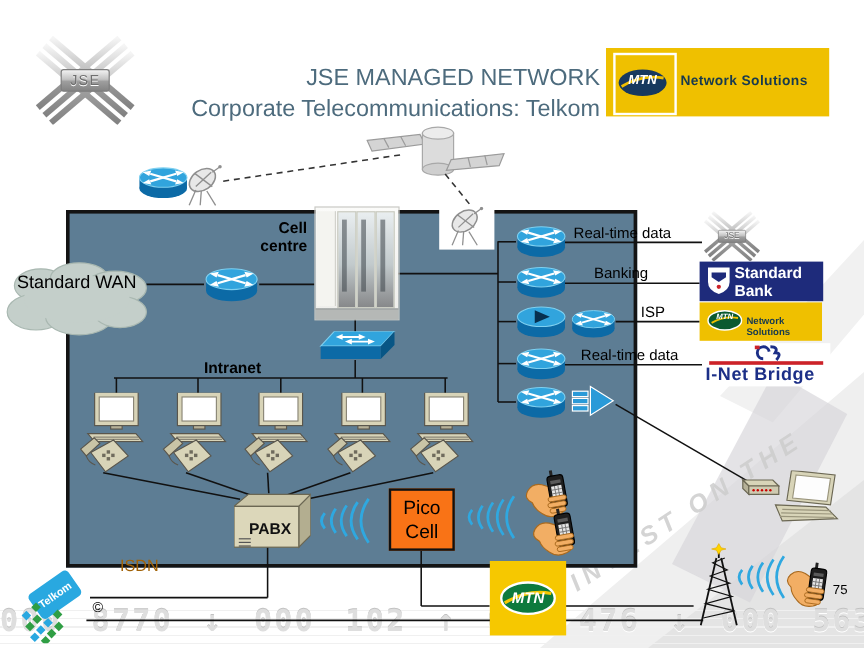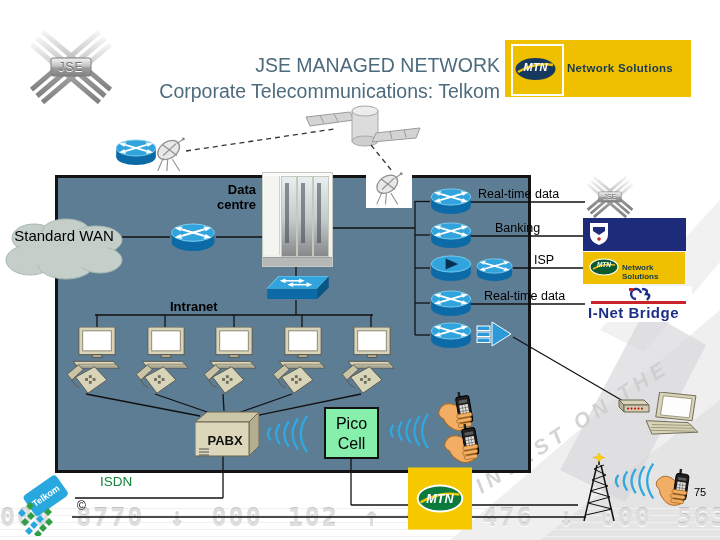--- a/index.html
+++ b/index.html
@@ -22,21 +22,21 @@
           font-family:"DejaVu Sans Mono","DejaVu Sans",monospace;font-weight:bold;font-size:25px;
           color:#dedede;text-shadow:0 1px 0 #fff,0 -1px 0 #c2c2c2;letter-spacing:2px;word-spacing:8px;
           background:repeating-linear-gradient(0deg,#f0f0f0 0 1px,rgba(0,0,0,0) 1px 7px)}
   #invest{left:455px;top:400px;width:280px;transform:rotate(-33deg);transform-origin:center;
           color:#cdcdcd;font-weight:bold;font-style:italic;font-size:21px;letter-spacing:5px;opacity:.85}
   .rack{left:262px;top:172px;width:69px;height:93px;background:linear-gradient(#fbfbf9,#ededea);border:1px solid #c9c9c4}
   .rack .door{position:absolute;left:1px;top:3px;width:15px;height:79px;background:#f4f4f0;border-right:1px solid #d2d2cc}
   .rack .g{position:absolute;top:3px;height:79px;width:14px;border:1px solid #c6c8bd;background:linear-gradient(180deg,#e9eef0 0%,#c2cacc 55%,#87888a 100%)}
   .rack .g i{position:absolute;display:block;left:3px;top:6px;width:4px;height:60px;background:#3c4448;opacity:.55}
   .rack .base{position:absolute;left:0;bottom:0;width:100%;height:8px;background:#b5b8b6;border-top:1px solid #9aa0a0}
-  #picocell{left:324px;top:407px;width:55px;height:52px;background:#86efac;border:2px solid #111;
+  #picocell{left:324px;top:407px;width:55px;height:52px;background:#f97316;border:2px solid #111;
             font-size:16px;line-height:20px;text-align:center;padding-top:5px;box-sizing:border-box;color:#000}
   #sb{left:583px;top:218px;width:103px;height:33px;background:#1e2b7b}
   #sbtext{left:612px;top:220px;width:70px;color:#fff;font-weight:bold;font-size:13px;line-height:15px}
   #mtnns{left:583px;top:252px;width:102px;height:32px;background:#efc000}
   #mtnnslabel{left:622px;top:263px;width:62px;font-weight:bold;font-size:8px;color:#173a4e}
   #inet{left:585px;top:286px;width:107px;height:36px;background:#fff}
   #inetline{left:591px;top:301px;width:95px;height:3px;background:#cc2229}
   #inettext{left:588px;top:304px;width:100px;text-align:left;font-weight:bold;font-size:15px;color:#1c2f87;letter-spacing:.5px}
   .jse-txt{color:#6f6f6f;font-weight:normal;text-shadow:0 1px 0 #fff;text-align:center}
 </style>
@@ -240,21 +240,21 @@
         <i></i>
       </div>
     <div class="g" style="left:34px">
         <i></i>
       </div>
     <div class="g" style="left:50px">
         <i></i>
       </div>
     <div class="base"></div>
   </div>
-  <div class="abs lbl bold rt" style="left:194px;top:182px;width:62px">Data centre</div>
+  <div class="abs lbl bold rt" style="left:194px;top:182px;width:62px">Cell centre</div>
 
   <svg class="abs" style="left:0;top:216px;width:130px;height:66px" viewBox="0 0 130 66">
     <g fill="#c4cfca" stroke="#a9b8b1">
       <ellipse cx="34" cy="22" rx="22" ry="14"></ellipse>
         <ellipse cx="66" cy="16" rx="24" ry="13"></ellipse>
       <ellipse cx="96" cy="24" rx="26" ry="14"></ellipse>
         <ellipse cx="30" cy="44" rx="24" ry="15"></ellipse>
       <ellipse cx="66" cy="48" rx="28" ry="15"></ellipse>
         <ellipse cx="100" cy="44" rx="22" ry="13"></ellipse>
       <ellipse cx="64" cy="33" rx="44" ry="20" stroke="none"></ellipse>
@@ -378,20 +378,21 @@
       <use href="#sym-jsex"></use>
     </svg>
   <div class="abs jse-txt" style="left:598px;top:192px;width:24px;height:10px;font-size:7px;line-height:10px">JSE</div>
 
   <div class="abs" id="sb"></div>
   <svg class="abs" style="left:588px;top:222px;width:22px;height:25px" viewBox="0 0 22 25">
     <path d="M2,1 h18 v12 q0,7 -9,10 q-9,-3 -9,-10 z" fill="#fff"></path>
     <path d="M5,5 h12 v4 l-6,4 -6,-4 z" fill="#1e2b7b"></path>
     <circle cx="11" cy="17" r="1.8" fill="#cc2229"></circle>
   </svg>
+  <div class="abs" id="sbtext">Standard Bank</div>
 
   <div class="abs" id="mtnns"></div>
   <svg class="abs" style="left:589px;top:258px;width:30px;height:18px">
     <ellipse cx="15" cy="9" rx="14" ry="8" fill="#0b5a30" stroke="#fff" stroke-width="1.2"></ellipse>
     <path d="M4,11 q11,-6 22,-4" stroke="#efc000" stroke-width="1.6" fill="none"></path>
   </svg>
   <div class="abs ctr" style="left:589px;top:261px;width:30px;font-size:6.5px;font-weight:bold;font-style:italic;color:#fff">MTN</div>
   <div class="abs" id="mtnnslabel">Network Solutions</div>
 
   <div class="abs" id="inet"></div>
@@ -456,21 +457,21 @@
         <polygon points="23,40 27,44 23,48 19,44" fill="#2f9e44"></polygon>
         <polygon points="32,43 36,47 32,51 28,47" fill="#29a8e0"></polygon>
         <polygon points="41,46 45,50 41,54 37,50" fill="#2f9e44"></polygon>
       <polygon points="17,46 21,50 17,54 13,50" fill="#2f9e44"></polygon>
         <polygon points="26,49 30,53 26,57 22,53" fill="#29a8e0"></polygon>
         <polygon points="35,52 39,56 35,60 31,56" fill="#2f9e44"></polygon>
       <polygon points="21,55 25,59 21,63 17,59" fill="#29a8e0"></polygon>
         <polygon points="30,58 34,62 30,66 26,62" fill="#2f9e44"></polygon>
     </g>
   </svg>
-  <div class="abs" style="left:100px;top:474px;font-size:13.5px;color:#15803d">ISDN</div>
+  <div class="abs" style="left:100px;top:464px;font-size:13.5px;color:#a16207">ISDN</div>
   <div class="abs" style="left:77px;top:499px;font-size:12px;color:#000">©</div>
   <svg class="abs" style="left:408px;top:467px;width:64px;height:63px" viewBox="0 0 66 64">
     <rect x="0" y="0" width="66" height="64" fill="#f6c800"></rect>
     <ellipse cx="33" cy="32" rx="23" ry="13.5" fill="#0d7a3d" stroke="#fff" stroke-width="2"></ellipse>
     <path d="M13,36 q20,-12 40,-8" stroke="#f6c800" stroke-width="2.6" fill="none"></path>
     <text x="33" y="36.5" text-anchor="middle" font-family="Liberation Sans, sans-serif" font-size="13" font-weight="bold" font-style="italic" fill="#fff">MTN</text>
   </svg>
 
 </div>
 

